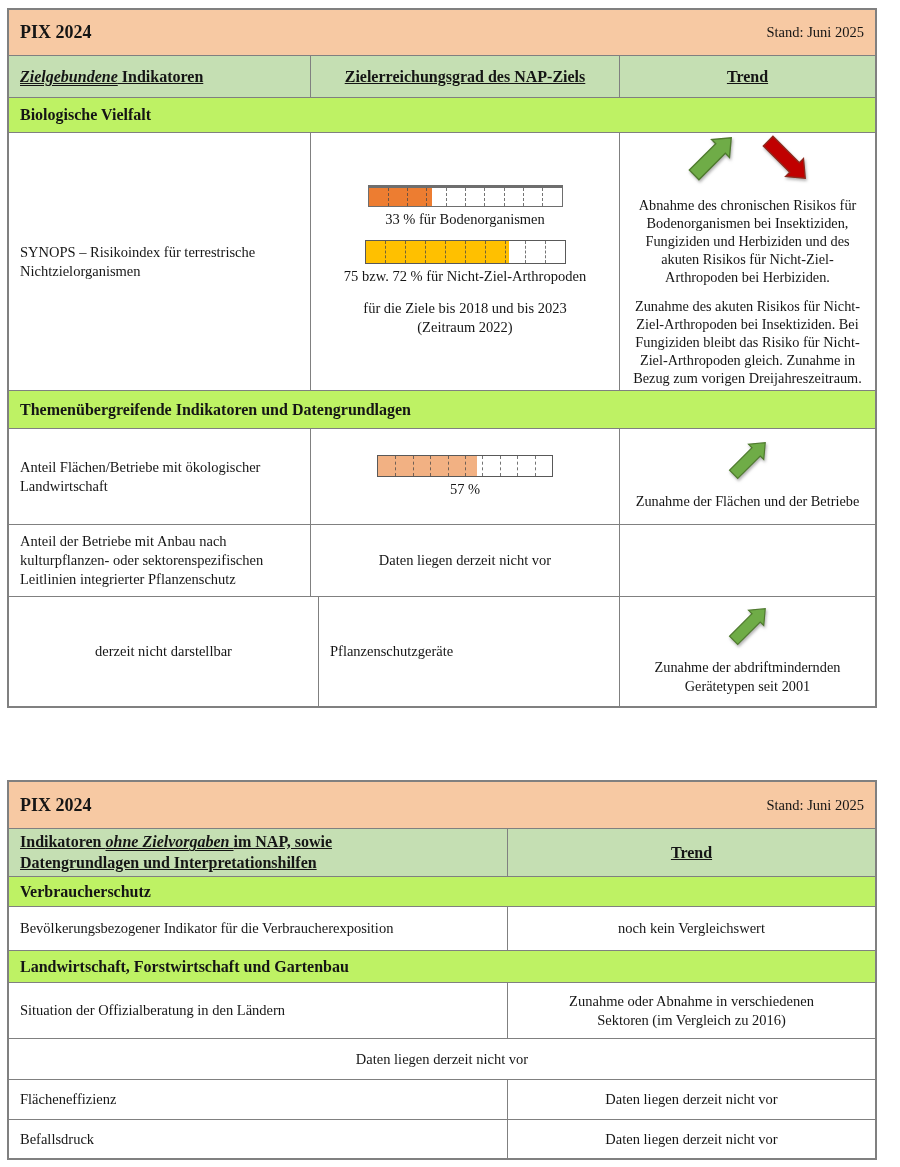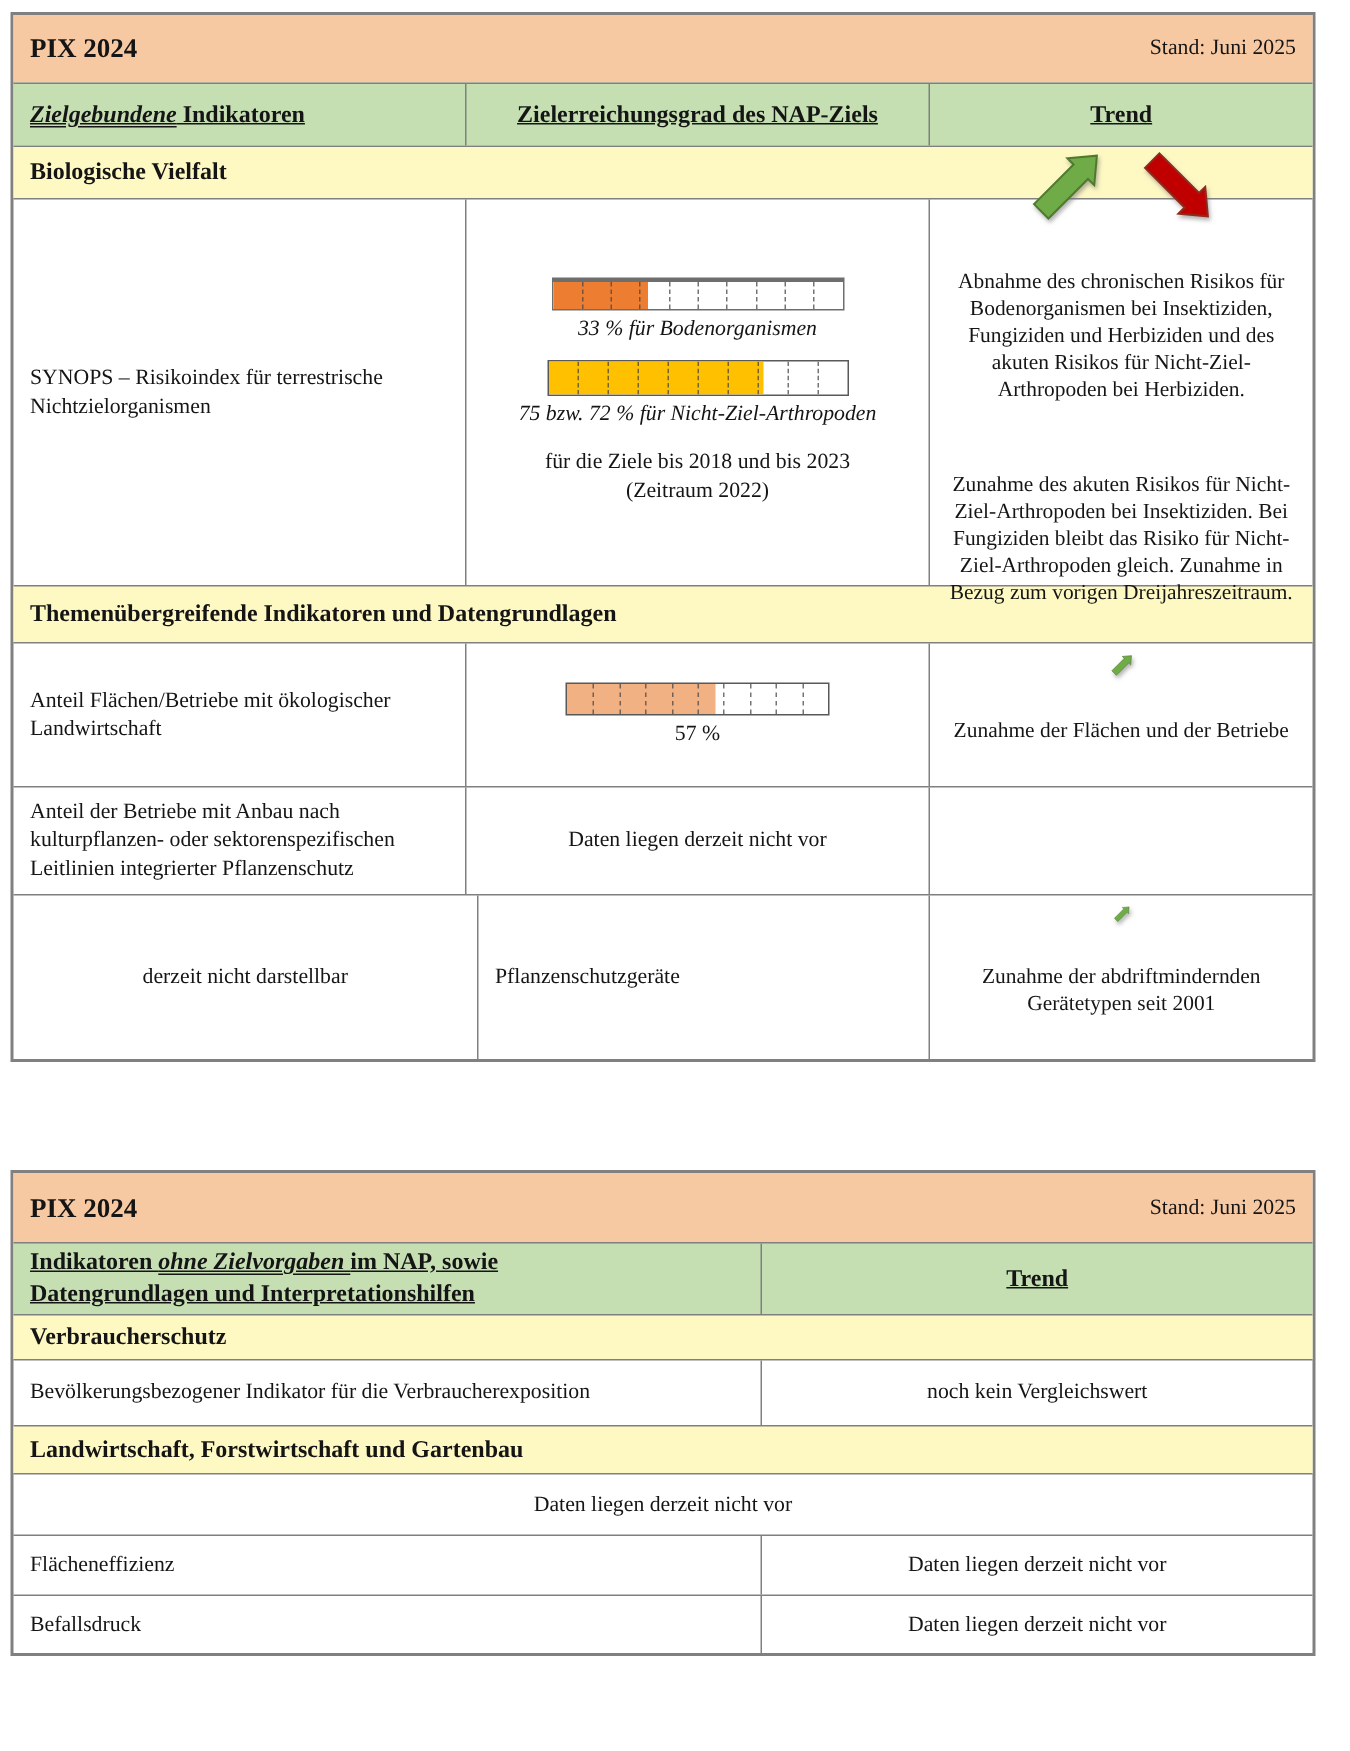--- a/index.html
+++ b/index.html
@@ -25,43 +25,43 @@
 
   .peach-head { background: #F7C9A3; display: flex; justify-content: space-between; align-items: center; padding: 0 11px; font-family: Liberation Serif, serif; }
   .pix-title { font-weight: bold; font-size: 18px; }
   .stand { font-size: 14.5px; }
 
   .green-row { background: #C5DFB3; font-weight: bold; font-size: 16px; }
   .green-row .cell { display: flex; align-items: center; justify-content: center; text-align: center; padding: 4px 8px; text-decoration: underline; }
   .green-row .left-align { justify-content: flex-start; text-align: left; padding-left: 11px; }
   .ital-underline { font-style: italic; text-decoration: underline; text-underline-offset: 3px; }
 
-  .section-row { background: #fef9c3; font-weight: bold; font-size: 16px; display: flex; align-items: center; padding: 0 11px; }
+  .section-row { background: #bef264; font-weight: bold; font-size: 16px; display: flex; align-items: center; padding: 0 11px; }
 
   .indicator-cell { display: flex; align-items: center; font-size: 14.5px; padding: 8px 18px 8px 11px; line-height: 1.3; }
   .center-cell { display: flex; flex-direction: column; align-items: center; justify-content: center; text-align: center; font-size: 14.5px; padding: 6px 8px; line-height: 1.3; }
 
   
   .bar { position: relative; height: 22px; background: #fff; border: 1.5px solid #595959; overflow: hidden; }
   .bar-b1 { width: 195px; border-top-width: 3px; border-color: #6e6e6e; }
   .bar-b2 { width: 201px; height: 24px; }
   .bar-b3 { width: 192px; }
   .bar-b4 { width: 176px; }
   .bar-fill { position: absolute; left: 0; top: 0; bottom: 0; z-index: 0; }
   .fill-orange { background: #ED7D31; }
   .fill-gold   { background: #FFC000; }
   .fill-salmon { background: #F2B183; }
   .tick { position: absolute; top: 0; bottom: 0; width: 0; border-left: 1px dashed rgba(70,70,70,0.75); z-index: 1; }
   .bar-label { font-size: 14.5px; margin-top: 3px; }
-  .bar-group { display: flex; flex-direction: column; align-items: center; margin-bottom: 11px; font-style: italic; }
+  .bar-group { display: flex; flex-direction: column; align-items: center; margin-bottom: 11px; }
   .goal-note { font-size: 14.5px; margin-top: 2px; line-height: 1.35; }
 
   
   .trend-cell { display: flex; flex-direction: column; align-items: center; justify-content: center; text-align: center; font-size: 14.3px; line-height: 1.27; padding: 6px 9px; }
-  .trend-cell p { margin: 22px 0; }
+  .trend-cell p { margin: 5px 0; }
   .arrow-pair { display: flex; gap: 20px; margin-bottom: 6px; }
   .arrow-svg { filter: drop-shadow(1.5px 2px 1.5px rgba(110,110,110,0.55)); }
 </style>
 </head>
 <body>
 
 <svg width="0" height="0" style="position:absolute">
   <defs>
     <g id="arrow-up-right">
       <polygon points="6.3,46.3 37.6,15 32.7,10.1 56,8 53.9,31.3 49,26.4 17.7,57.7"></polygon>
@@ -202,20 +202,24 @@
 
   <div class="row section-row" style="height:30px">Verbraucherschutz</div>
 
   <div class="row" style="height:44px">
     <div class="cell c1 indicator-cell">Bevölkerungsbezogener Indikator für die Verbraucherexposition</div>
     <div class="cell c2 center-cell">noch kein Vergleichswert</div>
   </div>
 
   <div class="row section-row" style="height:32px">Landwirtschaft, Forstwirtschaft und Gartenbau</div>
 
+  <div class="row" style="height:56px">
+    <div class="cell c1 indicator-cell">Situation der Offizialberatung in den Ländern</div>
+    <div class="cell c2 center-cell" style="padding:4px 40px">Zunahme oder Abnahme in verschiedenen Sektoren (im Vergleich zu 2016)</div>
+  </div>
 
   <div class="row" style="height:41px">
     <div class="cell c2 center-cell">Daten liegen derzeit nicht vor</div>
   </div>
 
   <div class="row" style="height:40px">
     <div class="cell c1 indicator-cell">Flächeneffizienz</div>
     <div class="cell c2 center-cell">Daten liegen derzeit nicht vor</div>
   </div>
 

